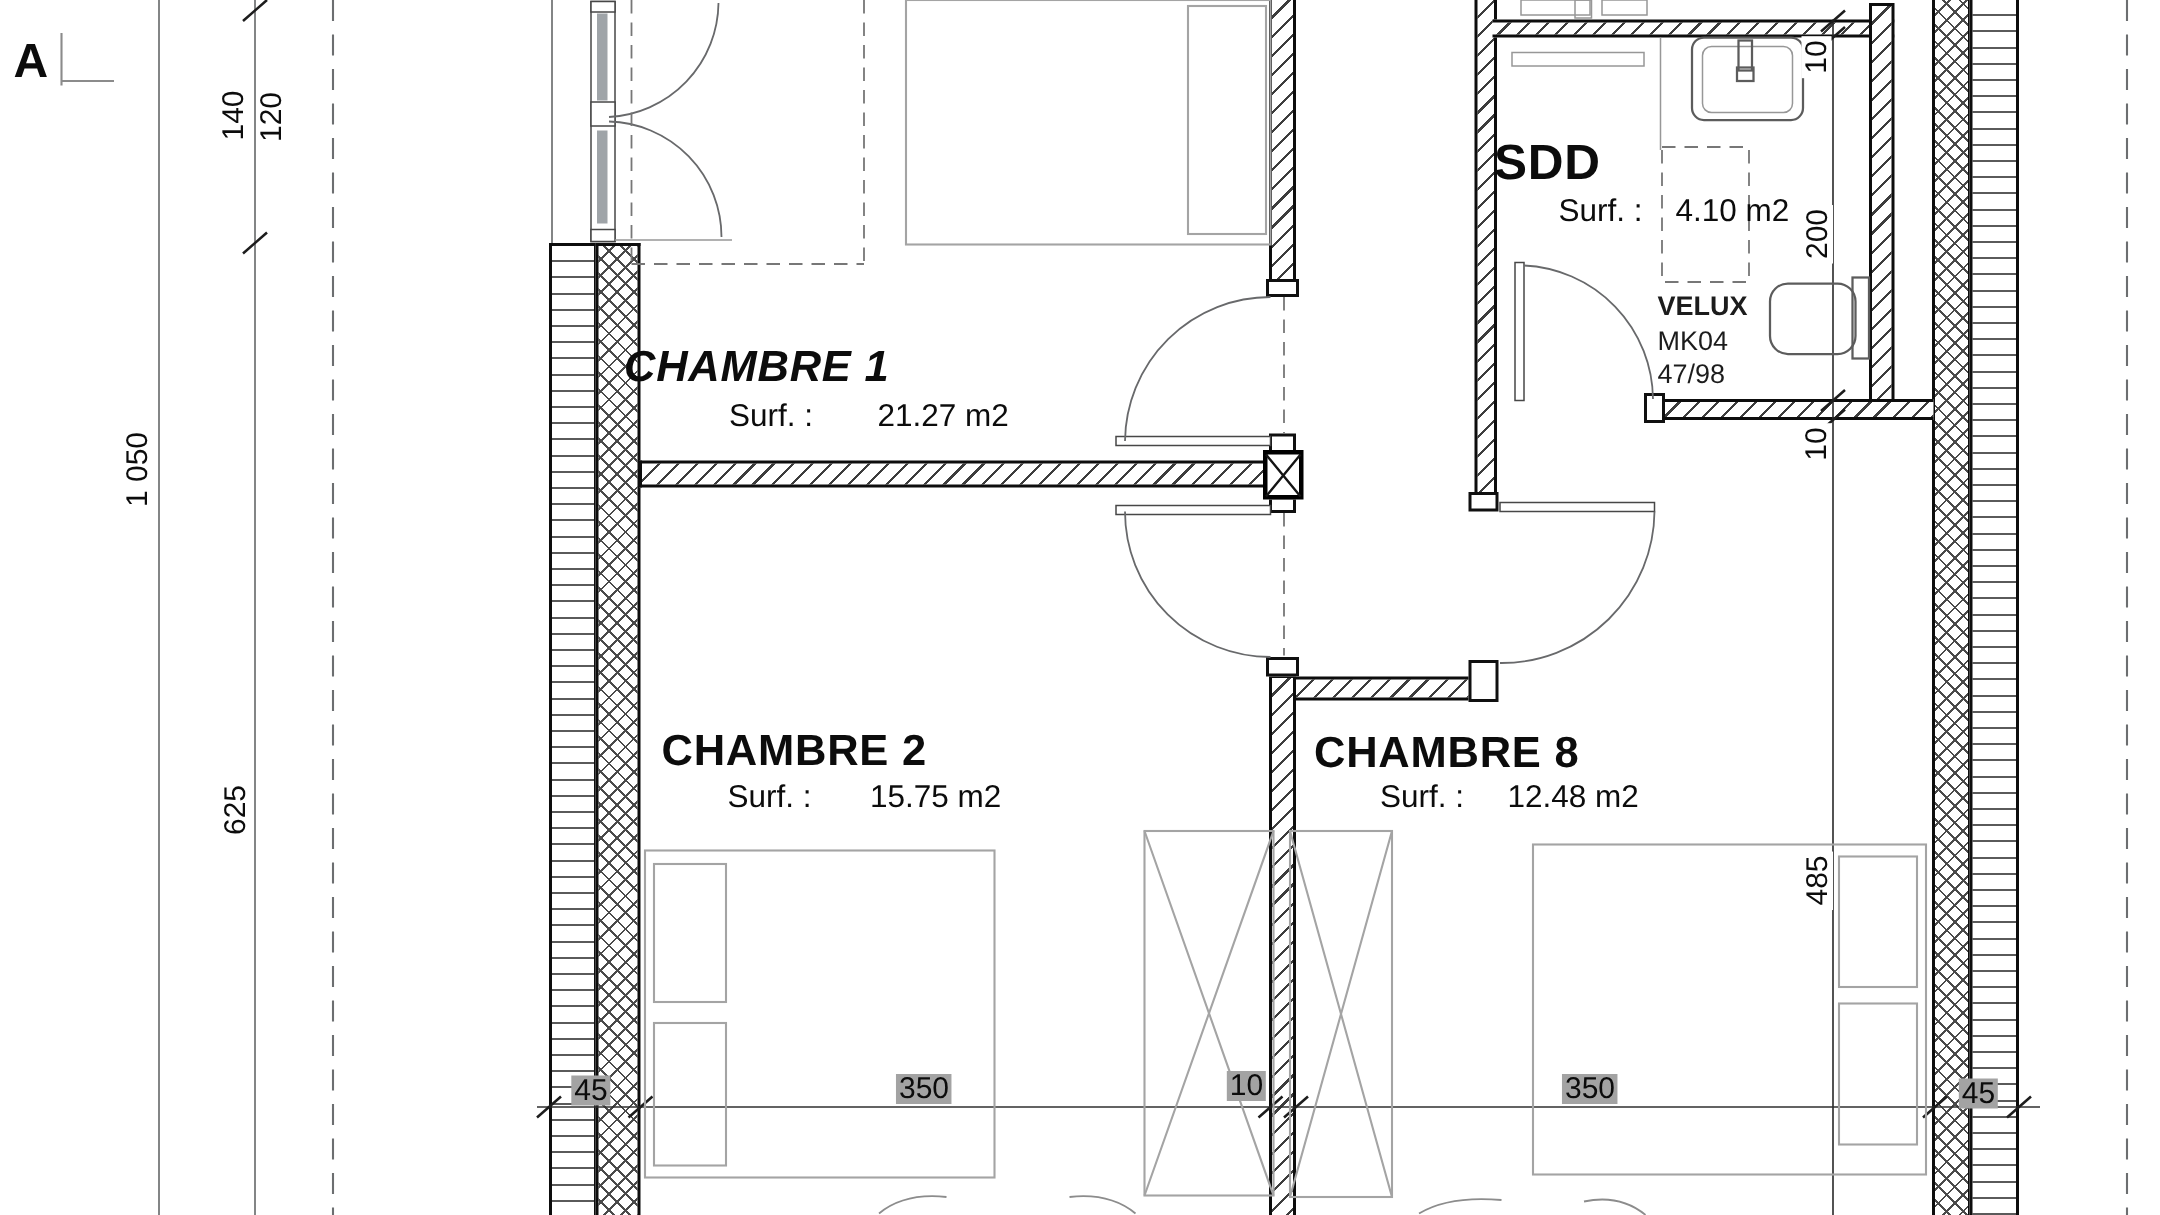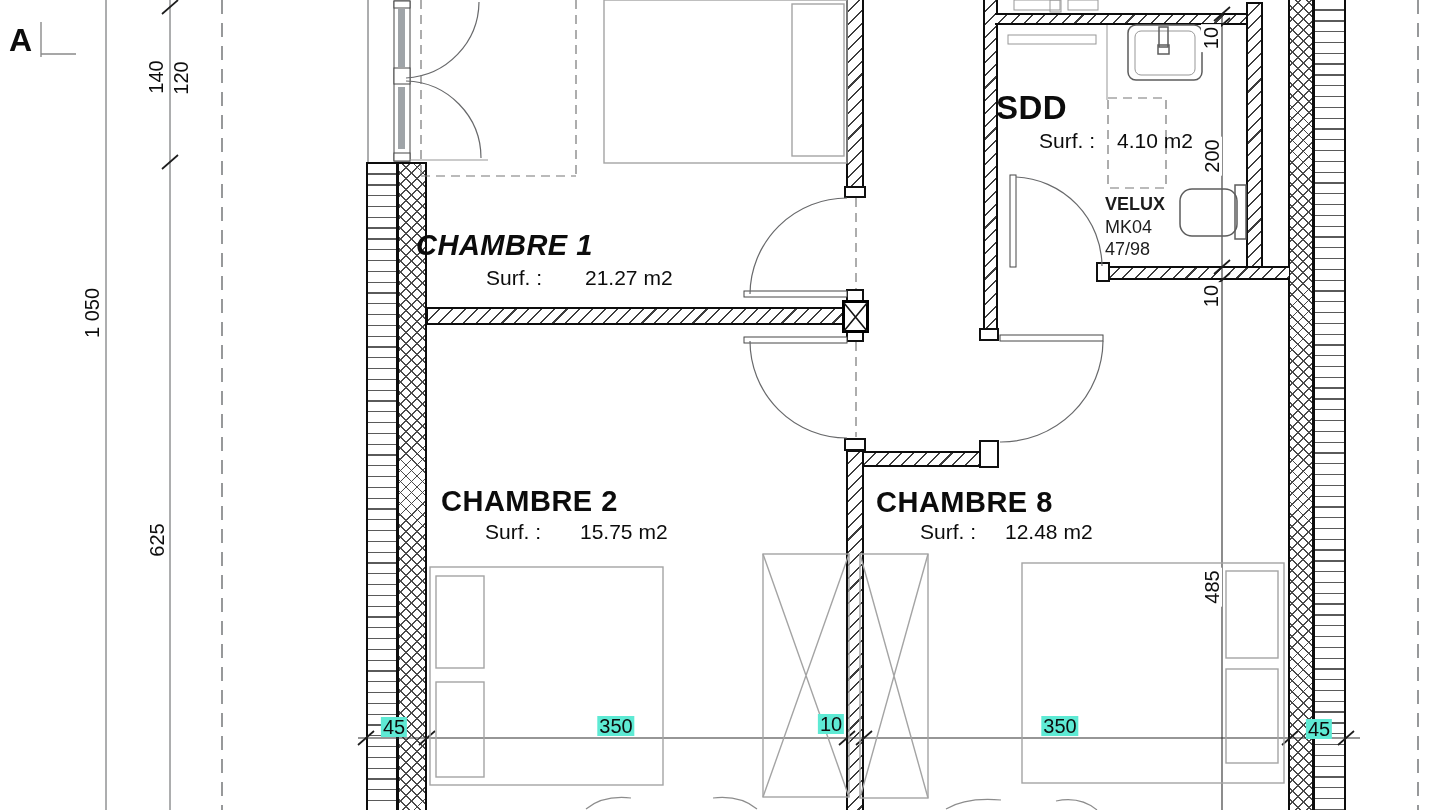--- a/index.html
+++ b/index.html
@@ -22,21 +22,21 @@
   .furn{stroke:#a4a4a4;stroke-width:1.4;fill:none;}
   .fix{stroke:#5c5c5c;stroke-width:1.5;fill:none;}
   .fix2{stroke:#979797;stroke-width:1;fill:none;}
   .arc{stroke:#68696b;stroke-width:1.2;fill:none;}
   .arc2{stroke:#8c8c8c;stroke-width:1.2;fill:none;}
   .leaf{fill:#fff;stroke:#474747;stroke-width:1;}
   .frame{fill:#fff;stroke:#474747;stroke-width:1;}
   .marker{stroke:#8b8b8b;stroke-width:1.4;fill:none;}
   .postx{stroke:#141414;stroke-width:1.6;}
   .lbl{position:absolute;z-index:6;line-height:1;white-space:nowrap;}
-  .dimh{transform:translate(-50%,-50%);font-size:20px;background:#5eead4;padding:0 2px;}
+  .dimh{transform:translate(-50%,-50%);font-size:20px;background:#a3a3a3;padding:0 2px;}
   .dimv{transform:translate(-50%,-50%) rotate(-90deg);font-size:20px;background:#fff;padding:0 3px;}
   .room-name{font-weight:bold;font-size:29px;letter-spacing:0.5px;}
   .sdd-name{font-weight:bold;font-size:33px;letter-spacing:0.5px;}
   .surf{font-size:21px;margin-left:42px;}
   .velux{font-size:18px;color:#1c1c1c;}
   .amark{font-weight:bold;font-size:32px;}
 </style>
 </head>
 <body>
 

